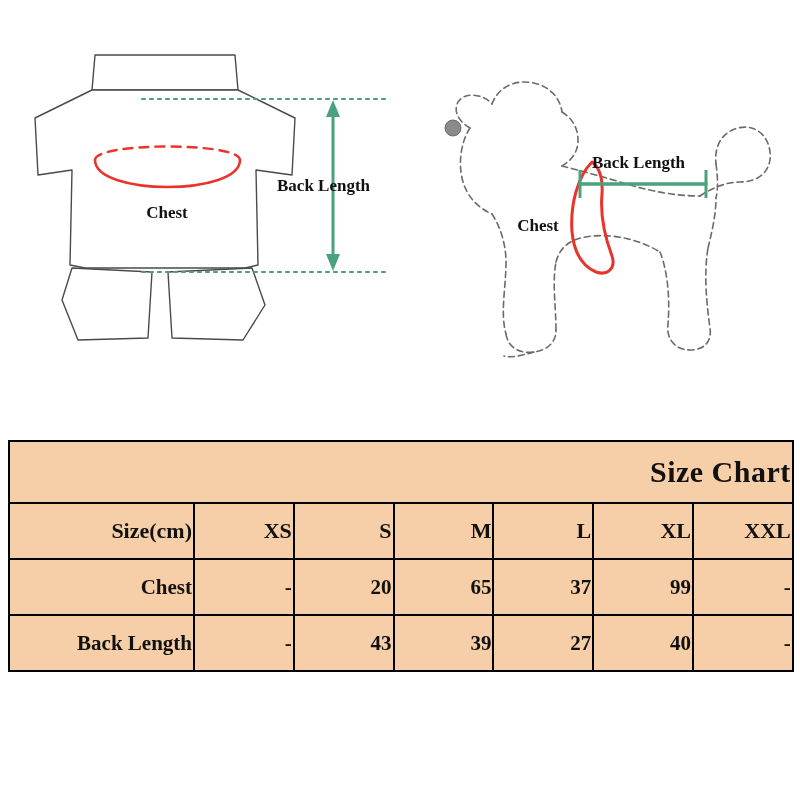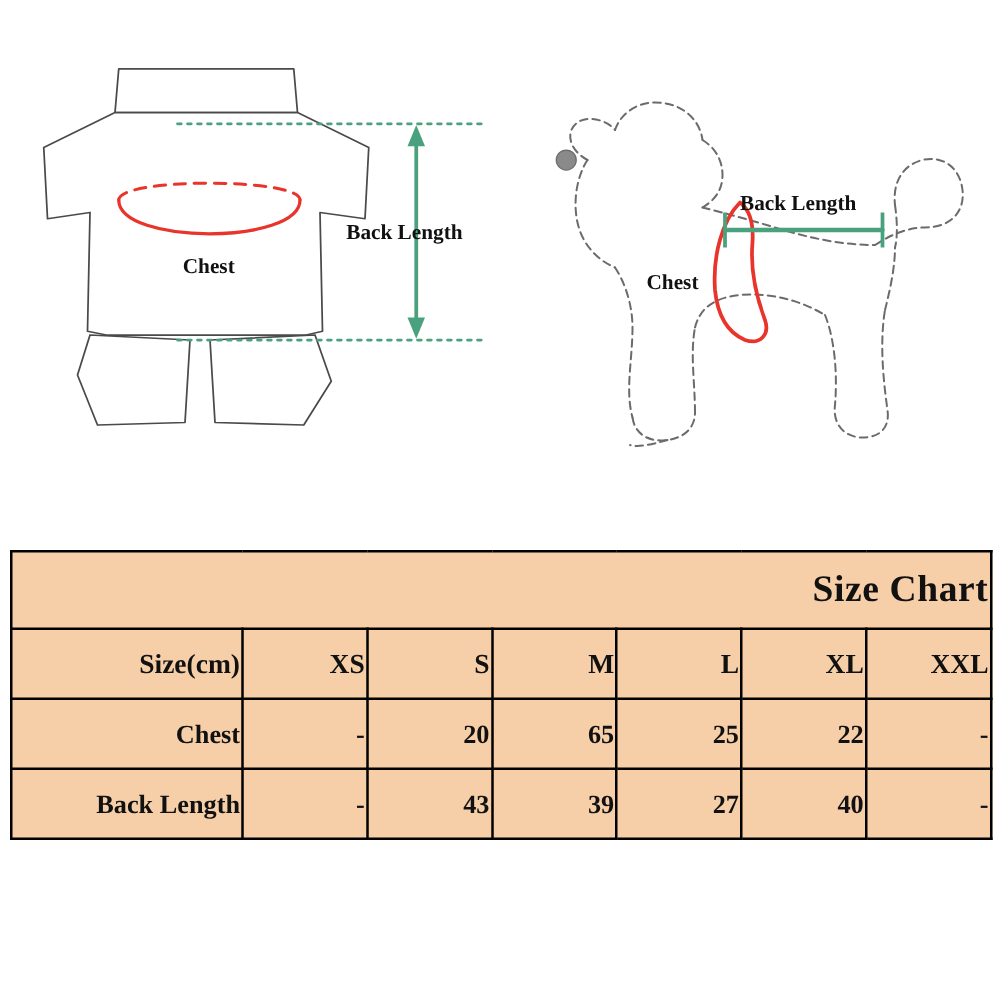--- a/index.html
+++ b/index.html
@@ -172,22 +172,22 @@
           <td class="hdr-cell">M</td>
           <td class="hdr-cell">L</td>
           <td class="hdr-cell">XL</td>
           <td class="hdr-cell">XXL</td>
         </tr>
         <tr>
           <td class="row-label">Chest</td>
           <td class="val-cell">-</td>
           <td class="val-cell">20</td>
           <td class="val-cell">65</td>
-          <td class="val-cell">25</td>
-          <td class="val-cell">22</td>
+          <td class="val-cell">37</td>
+          <td class="val-cell">99</td>
           <td class="val-cell">-</td>
         </tr>
         <tr>
           <td class="row-label">Back Length</td>
           <td class="val-cell">-</td>
           <td class="val-cell">43</td>
           <td class="val-cell">39</td>
           <td class="val-cell">27</td>
           <td class="val-cell">40</td>
           <td class="val-cell">-</td>

